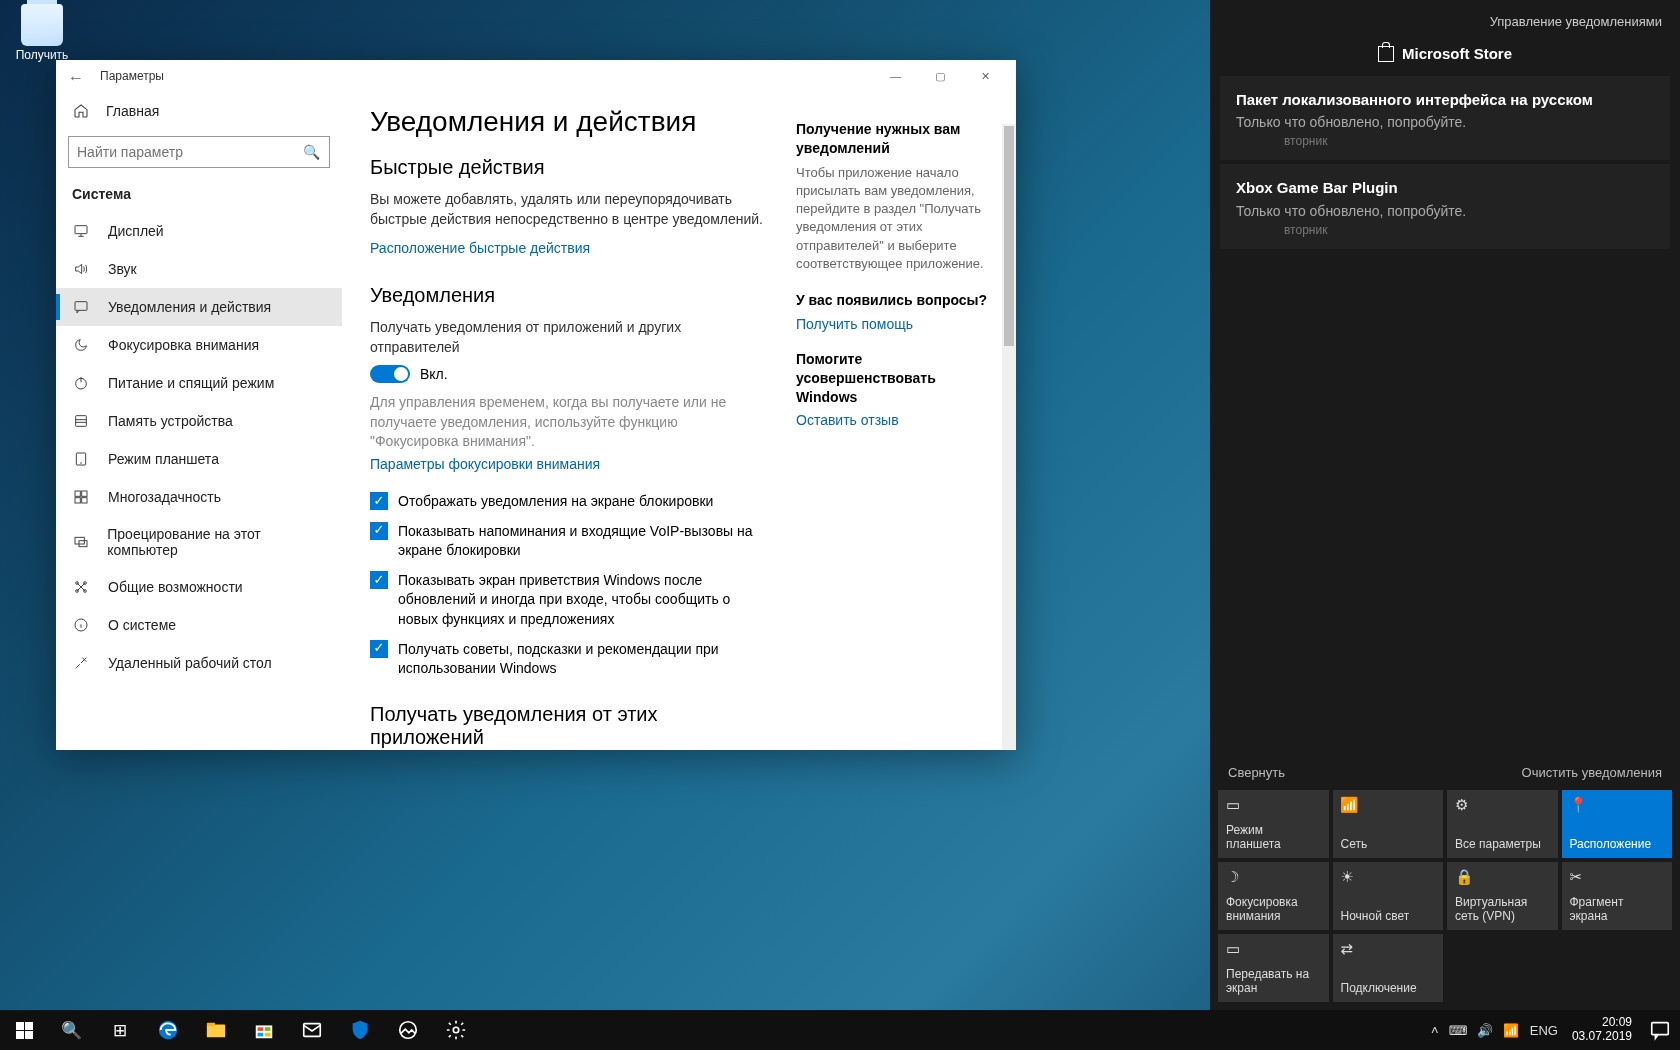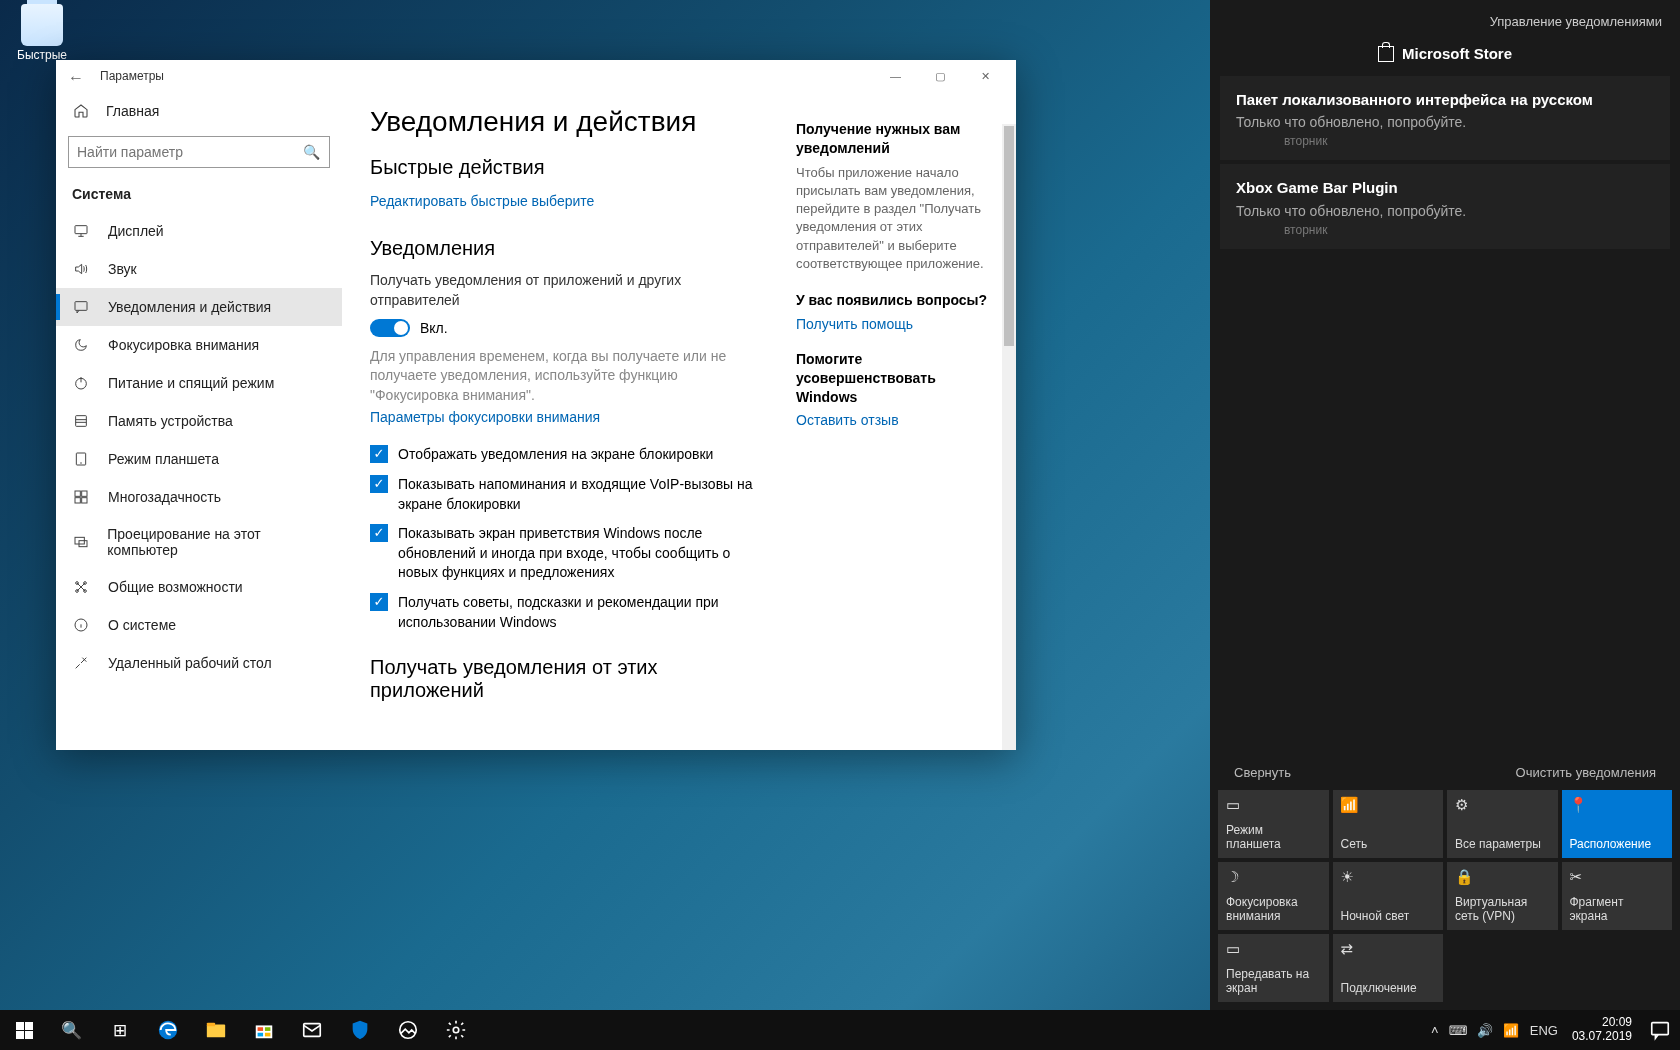--- a/index.html
+++ b/index.html
@@ -59,21 +59,21 @@
 .action-center { position: absolute; top: 0; right: 0; width: 470px; height: 1010px; background: #1a1a1a; color: #ddd; display: flex; flex-direction: column; }
 .ac-header { text-align: right; padding: 14px 18px 8px; font-size: 13px; color: #ccc; cursor: pointer; }
 .ac-app { display:flex; align-items:center; justify-content:center; gap:8px; padding: 8px 0 10px; font-size:15px; color:#fff; font-weight:600; }
 .ac-app .store-icon { width:16px; height:16px; border:1.5px solid #fff; position:relative; }
 .ac-app .store-icon::before{content:"";position:absolute;top:-5px;left:3px;right:3px;height:5px;border:1.5px solid #fff;border-bottom:none;border-radius:3px 3px 0 0;}
 .notif { background: #222; margin: 4px 10px; padding: 14px 16px 12px; }
 .notif .ntitle { color: #fff; font-size: 15px; font-weight: 600; line-height: 1.35; margin-bottom: 4px; }
 .notif .nbody { color: #aaa; font-size: 14px; }
 .notif .ntime { color: #777; font-size: 12px; margin-top: 4px; padding-left: 48px; }
 .ac-spacer { flex: 1; }
-.ac-footer-row { display: flex; justify-content: space-between; padding: 6px 24px; font-size: 13px; color: #bbb; }
+.ac-footer-row { display: flex; justify-content: space-between; padding: 6px 18px; font-size: 13px; color: #bbb; }
 .ac-footer-row span { cursor: pointer; }
 .qa-grid { padding: 4px 8px 8px; display: grid; grid-template-columns: repeat(4, 1fr); gap: 4px; }
 .qa { height: 68px; background: #333; padding: 6px 8px; font-size: 12px; color: #ddd; display: flex; flex-direction: column; justify-content: space-between; cursor: pointer; }
 .qa.active { background: #0078d4; color: #fff; }
 .qa .qa-icon { font-size: 15px; }
 .qa .qa-label { line-height: 1.15; }
 
 
 .taskbar { position: absolute; bottom: 0; left: 0; right: 0; height: 40px; background: #101010; display: flex; align-items: center; color: #fff; }
 .taskbar .tbtn { width: 48px; height: 40px; display: flex; align-items: center; justify-content: center; cursor: pointer; font-size: 17px; color: #fff; }
@@ -84,21 +84,21 @@
 .win-logo span{background:#fff;}
 .tbtn svg{width:22px;height:22px;}
 .scroll-track{position:absolute;right:0;top:32px;bottom:0;width:14px;background:#f0f0f0;}
 .scroll-thumb{position:absolute;left:2px;right:2px;top:2px;height:220px;background:#c0c0c0;}
 </style>
 </head>
 <body>
 
 <div class="desktop-icon">
   <div class="bin"></div>
-  <div>Быстрые</div>
+  <div>Получить</div>
 </div>
 
 <div class="settings-window">
   <div class="titlebar">
     <div class="back">←</div>
     <div class="title">Параметры</div>
     <div class="spacer"></div>
     <div class="winctl">—</div>
     <div class="winctl">▢</div>
     <div class="winctl close">✕</div>
@@ -234,21 +234,22 @@
     </div>
 
     <div class="content">
       <div class="scroll-track">
           <div class="scroll-thumb"></div>
         </div>
       <div class="content-main-col">
         <h1>Уведомления и действия</h1>
 
         <h2>Быстрые действия</h2>
-        <a class="link">Редактировать быстрые выберите</a>
+        <p class="desc">Вы можете добавлять, удалять или переупорядочивать быстрые действия непосредственно в центре уведомлений.</p>
+        <a class="link">Расположение быстрые действия</a>
 
         <h2 style="margin-top:24px">Уведомления</h2>
         <p class="desc">Получать уведомления от приложений и других отправителей</p>
         <div class="toggle-row">
           <div class="toggle">
               <div class="knob"></div>
             </div>
           <span class="toggle-label">Вкл.</span>
         </div>
         <p class="muted">Для управления временем, когда вы получаете или не получаете уведомления, используйте функцию "Фокусировка внимания".</p>

